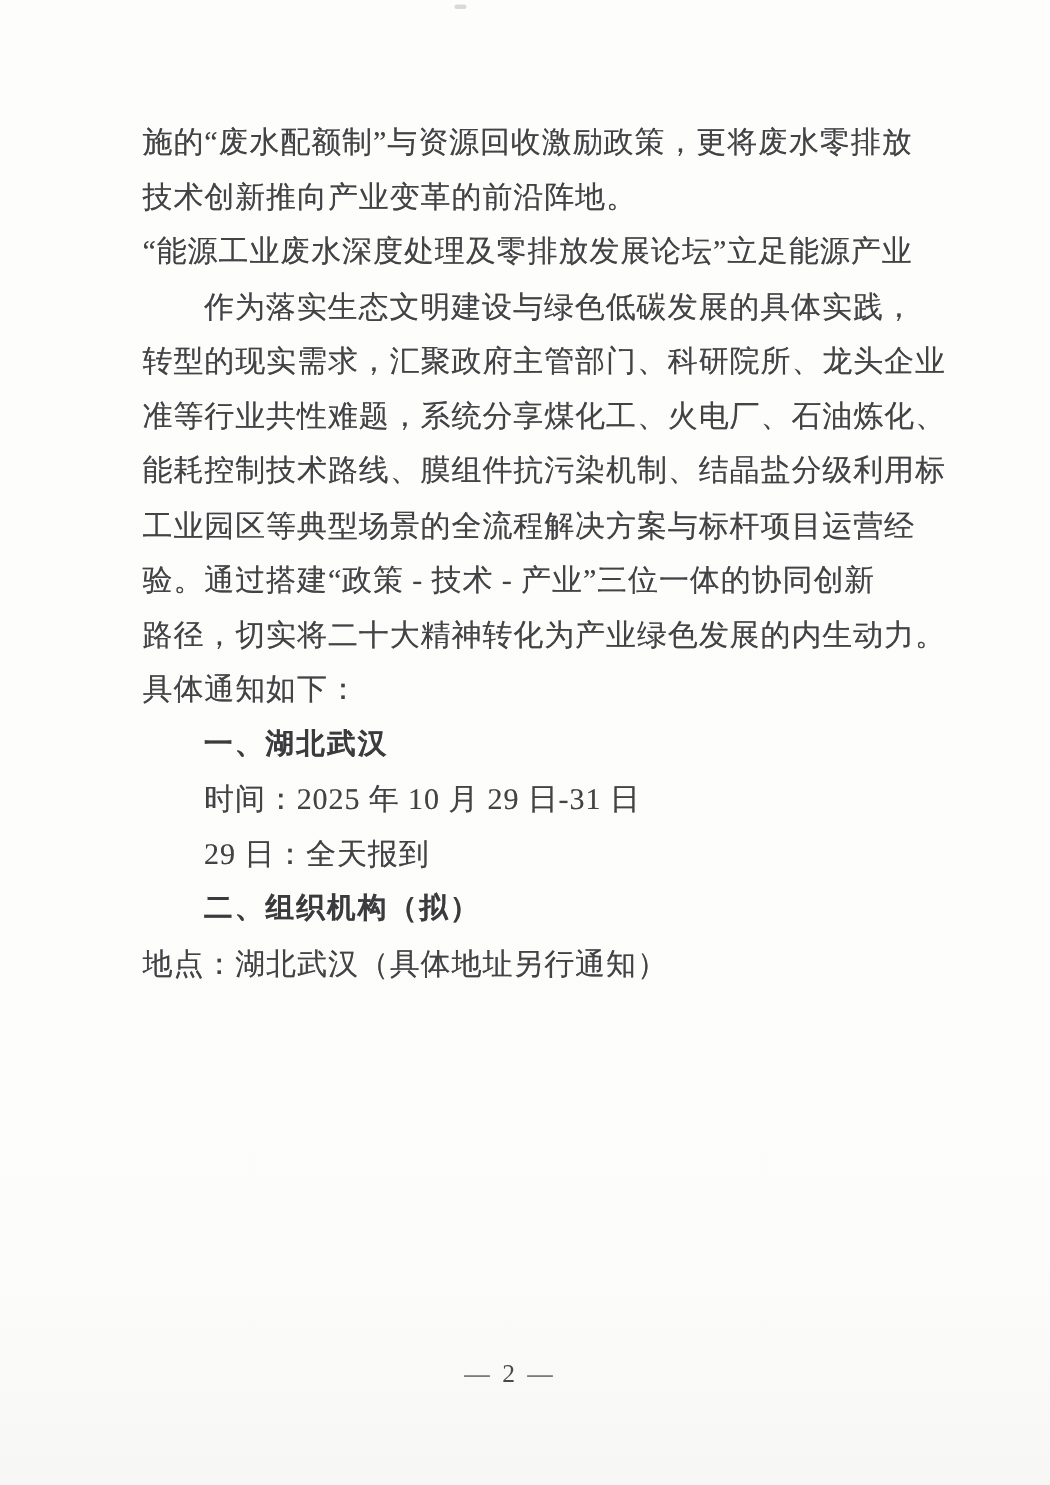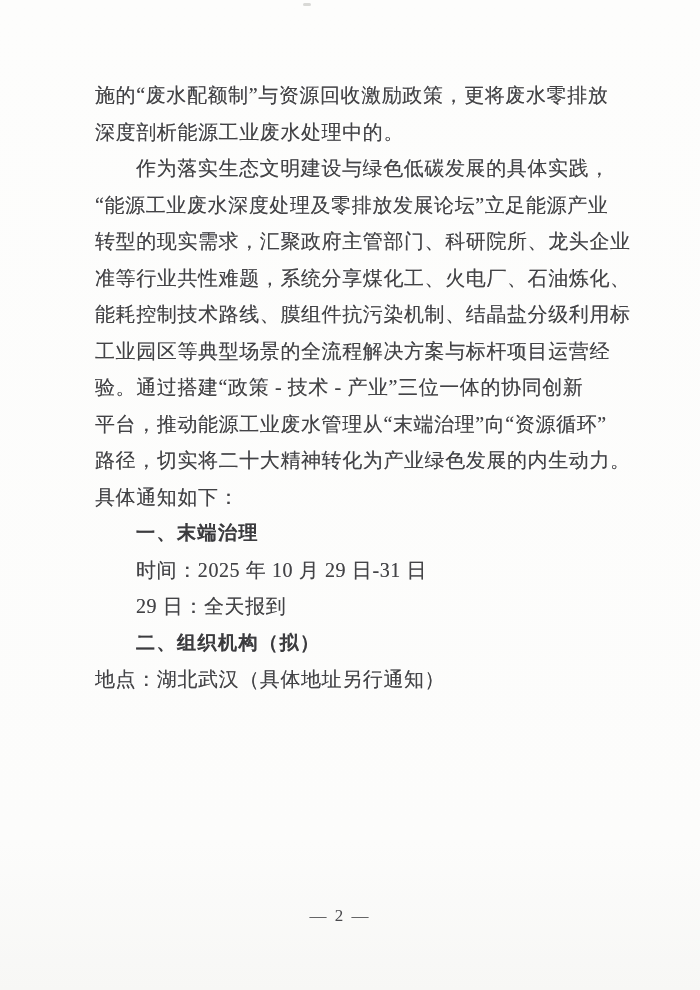--- a/index.html
+++ b/index.html
@@ -65,32 +65,31 @@
 </style>
 </head>
 <body>
 
 <div class="page">
 
   <div class="scan-mark"></div>
 
   <div class="content">
     <div class="line">施的“废水配额制”与资源回收激励政策，更将废水零排放</div>
-    <div class="line">深度剖析能源工业废水处理中的。</div>
+    <div class="line">技术创新推向产业变革的前沿阵地。</div>
+    <div class="line">“能源工业废水深度处理及零排放发展论坛”立足能源产业</div>
     <div class="line indent">作为落实生态文明建设与绿色低碳发展的具体实践，</div>
-    <div class="line">“能源工业废水深度处理及零排放发展论坛”立足能源产业</div>
     <div class="line">转型的现实需求，汇聚政府主管部门、科研院所、龙头企业</div>
     <div class="line">准等行业共性难题，系统分享煤化工、火电厂、石油炼化、</div>
     <div class="line">能耗控制技术路线、膜组件抗污染机制、结晶盐分级利用标</div>
     <div class="line">工业园区等典型场景的全流程解决方案与标杆项目运营经</div>
     <div class="line">验。通过搭建“政策 - 技术 - 产业”三位一体的协同创新</div>
-    <div class="line">平台，推动能源工业废水管理从“末端治理”向“资源循环”</div>
     <div class="line">路径，切实将二十大精神转化为产业绿色发展的内生动力。</div>
     <div class="line">具体通知如下：</div>
-    <div class="line indent bold">一、末端治理</div>
+    <div class="line indent bold">一、湖北武汉</div>
     <div class="line indent">时间：2025 年 10 月 29 日-31 日</div>
     <div class="line indent">29 日：全天报到</div>
     <div class="line indent bold">二、组织机构（拟）</div>
     <div class="line">地点：湖北武汉（具体地址另行通知）</div>
   </div>
 
   <div class="footer">— 2 —</div>
 
 </div>
 

